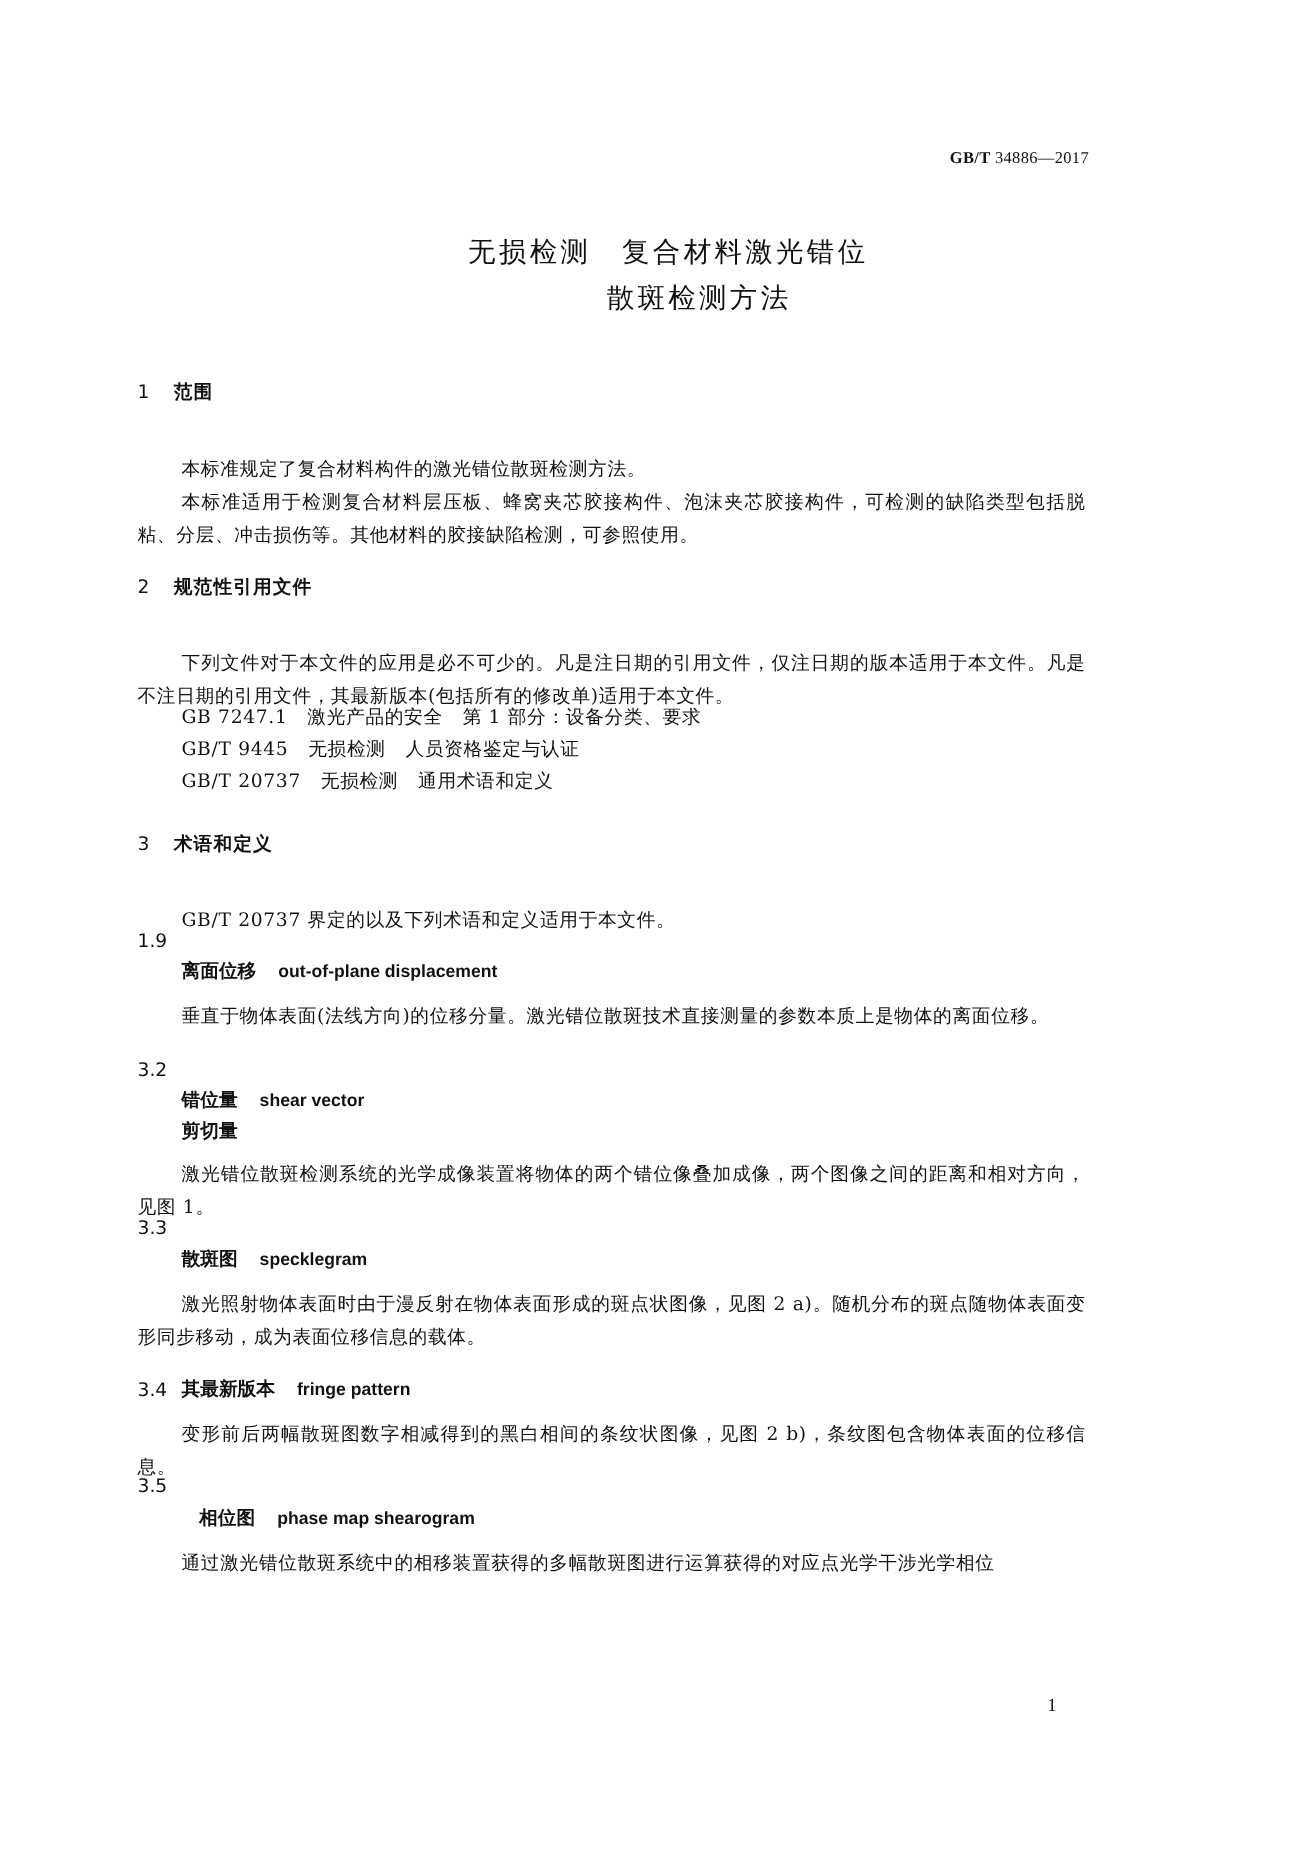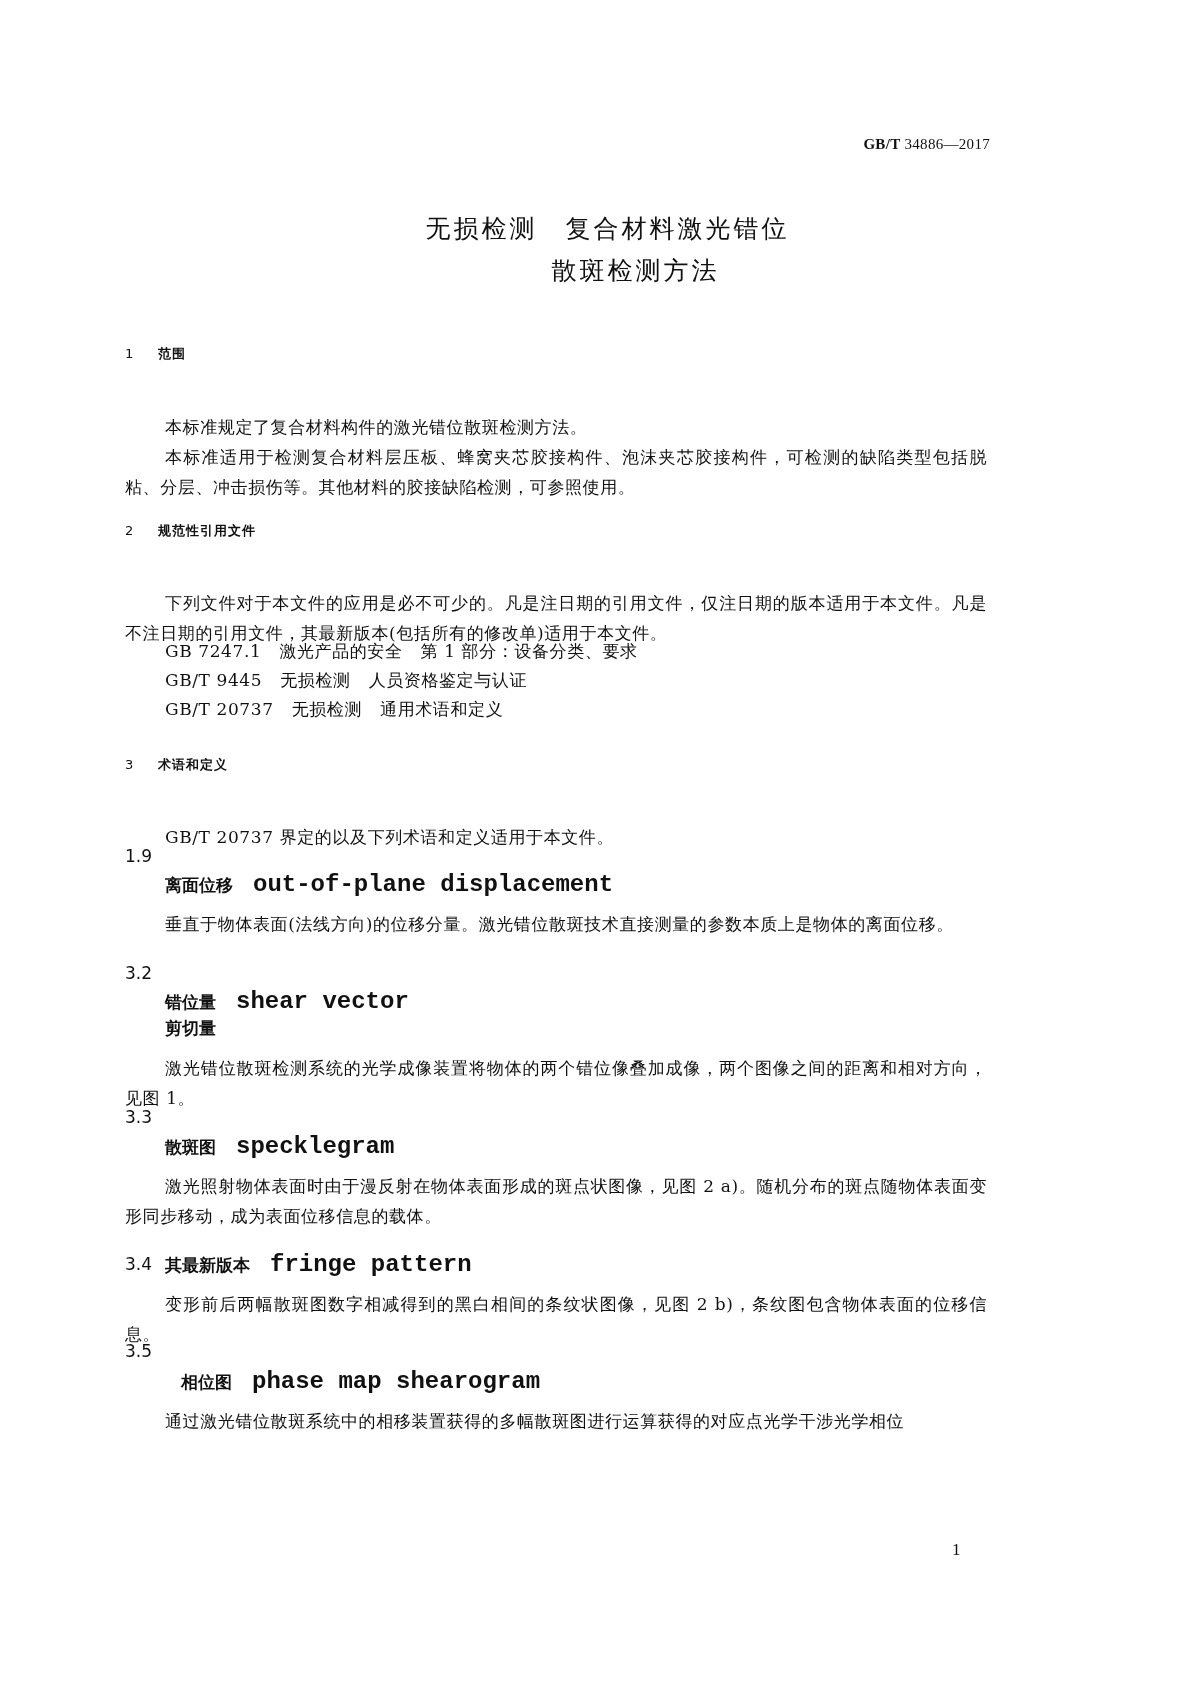--- a/index.html
+++ b/index.html
@@ -12,39 +12,39 @@
   .std-code {
     right: 201px; top: 116px; font-size: 15px;
     font-family: "Liberation Serif", serif; letter-spacing: 0.3px; margin-top: 20px;
   }
   .std-code .pre { font-weight: bold; }
   .title {
     left: 0; width: 1191px; text-align: center; font-size: 25px;
     font-family: "DejaVu Sans", sans-serif; letter-spacing: 3px; margin-left: 12px;
   }
   .h1 {
-    left: 125px; font-size: 13px; font-weight: bold;
+    left: 125px; font-size: 17px; font-weight: bold;
     font-family: "DejaVu Sans", sans-serif; letter-spacing: 1px;
   }
   .h1 .num { display: inline-block; width: 33px; font-weight: normal; }
   .p {
     left: 125px; width: 862px; font-size: 17px; line-height: 30px;
     white-space: normal; text-align: justify; letter-spacing: 0.6px;
   }
   .p.indent { text-indent: 40px; margin-top: 12px; }
   .ref { left: 165px; font-size: 17px; letter-spacing: 0.6px; }
   .ref .code { display: inline-block; margin-right: 18px; }
   .ref .gap { display: inline-block; width: 18px; }
   .clause { left: 125px; font-size: 17px; font-family: "DejaVu Sans", sans-serif; }
   .term {
     left: 165px; font-size: 17px; font-weight: bold;
     font-family: "DejaVu Sans", sans-serif;
   }
   .term .en {
-    font-family: Liberation Mono, monospace; margin-left: 20px; font-size: 24px;
+    font-family: Liberation Sans, sans-serif; margin-left: 20px; font-size: 16px;
   }
   .page-num { left: 952px; top: 1540px; font-size: 17px; font-family: "Liberation Serif", serif; }
 </style>
 </head>
 <body>
 
 <div class="abs std-code">
   <span class="pre">GB/T</span>
   <span>34886—2017</span>
 </div>

